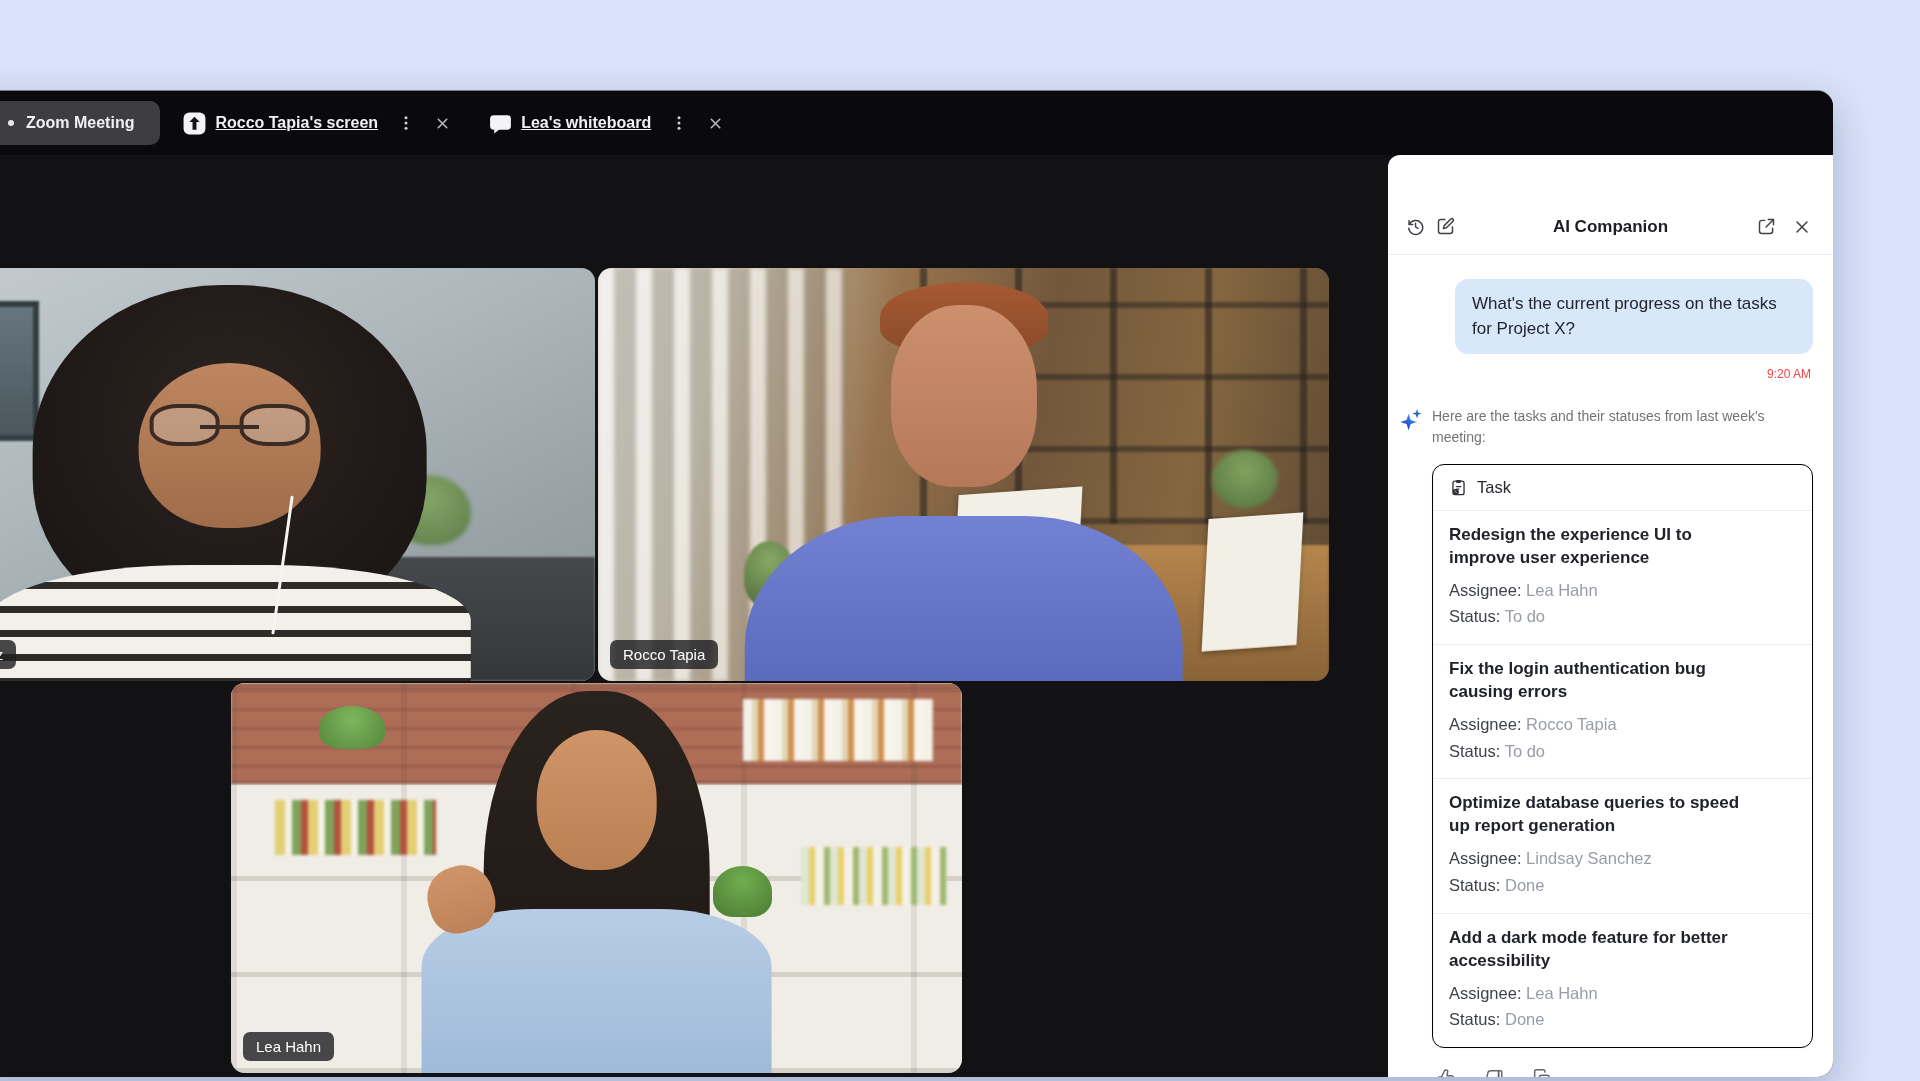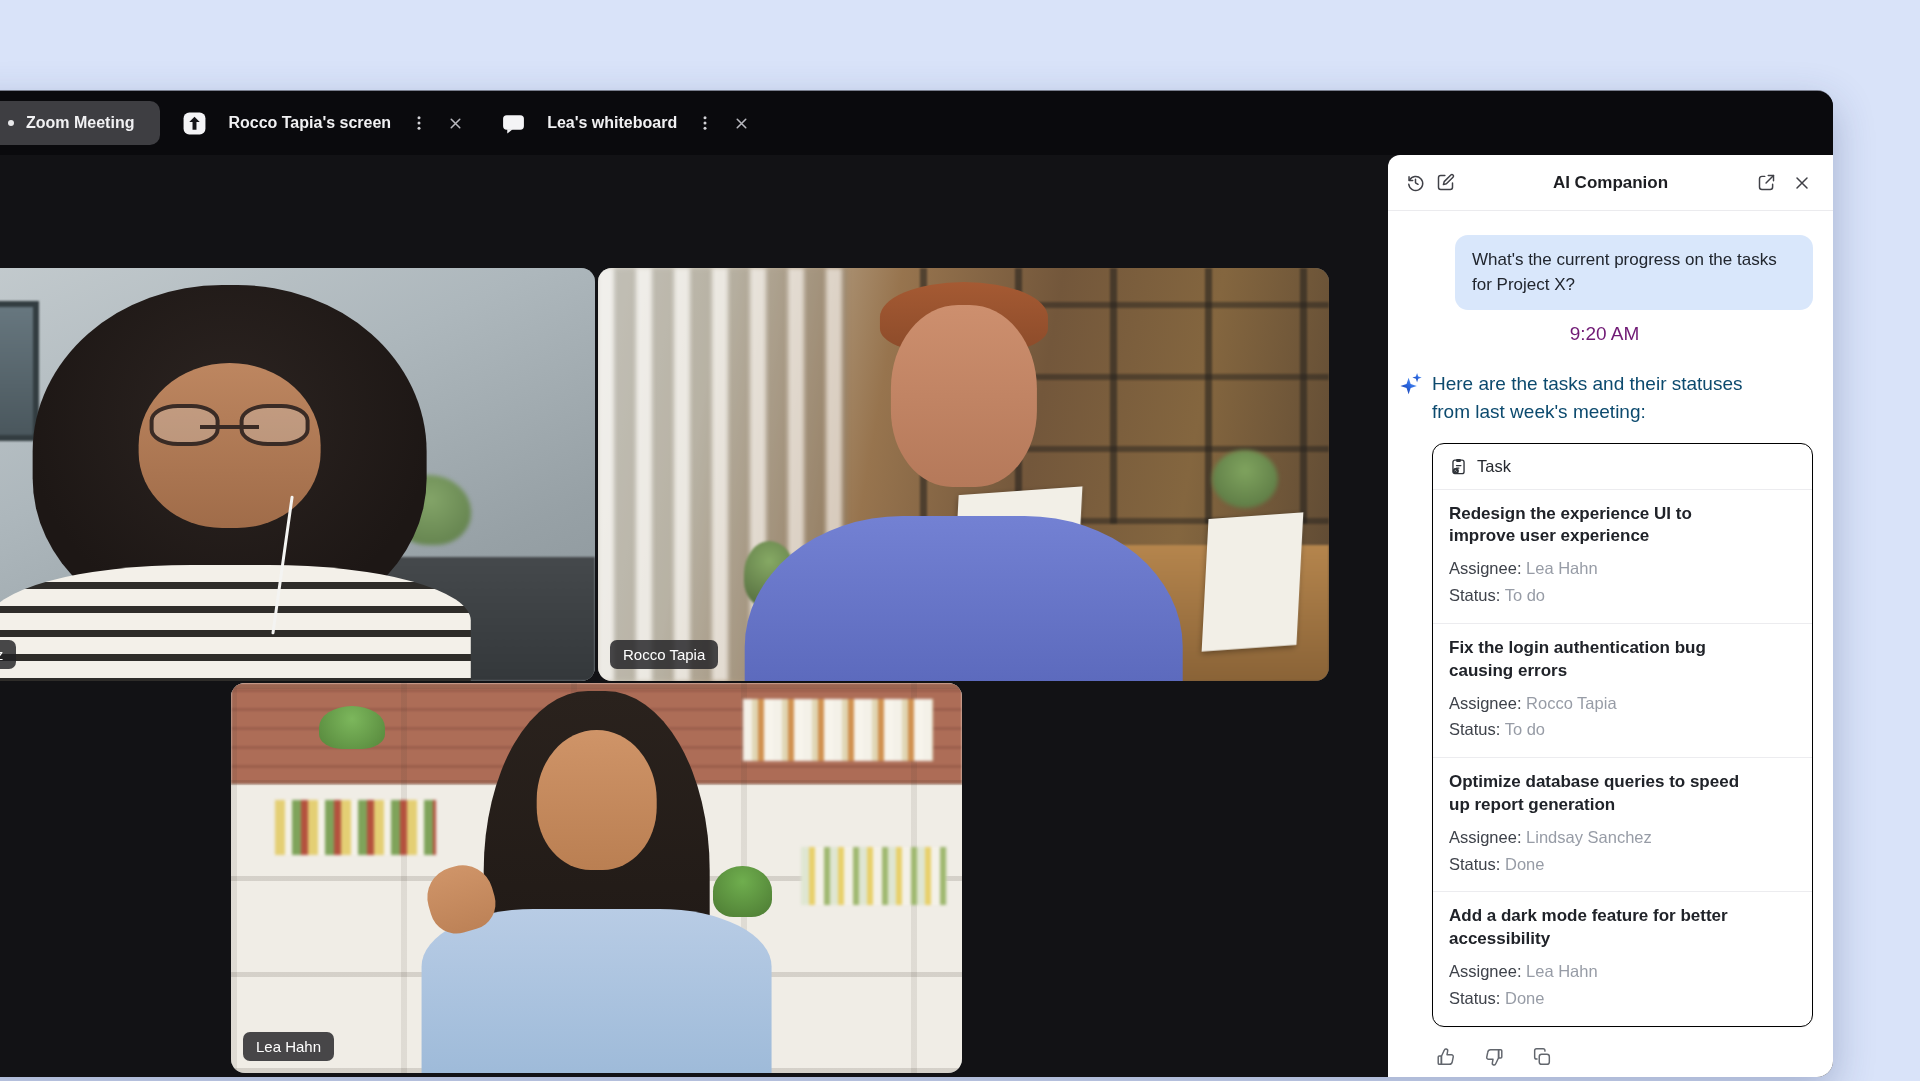--- a/index.html
+++ b/index.html
@@ -17,21 +17,21 @@
 
   
   .tabbar{
     position:absolute; left:0; top:0; width:100%; height:64px;
     background:#0a0a0d; display:flex; align-items:center;
   }
   .tab{ display:flex; align-items:center; height:44px; color:#f1f1f3;
         font-size:16px; font-weight:600; cursor:default; }
   .tab-active{ background:#3e3e42; border-radius:10px; padding:0 26px 0 48px; }
   .tab-dot{ width:6px; height:6px; border-radius:50%; background:#e8e8ea; margin-right:12px; }
-  .tab-plain{ padding:0 6px; margin-left:16px; gap:21px; }
+  .tab-plain{ padding:0 6px; margin-left:16px; gap:8px;text-decoration:underline; }
   .tab-icon{ width:25px; height:25px; display:flex; align-items:center; justify-content:center; }
   .tab-ctrl{ width:28px; height:28px; display:flex; align-items:center; justify-content:center; margin-left:8px; }
   .tab-group{ display:flex; align-items:center; }
 
   
   .tile{ position:absolute; border-radius:14px; overflow:hidden; background:#6b6f72; }
   .tile-1{ left:-96px; top:177px; width:731px; height:413px; }
   .tile-2{ left:638px; top:177px; width:731px; height:413px; }
   .tile-3{ left:271px; top:592px; width:731px; height:390px; }
   .layer{ position:absolute; }
@@ -91,37 +91,37 @@
   .t3-body{ left:50%; bottom:-4%; transform:translateX(-50%); width:48%; height:46%; background:linear-gradient(#b8cce5,#9cb9d8); border-radius:32% 32% 0 0; }
   .t3-hand{ left:27%; top:47%; width:9%; height:17%; background:linear-gradient(#cf9468,#bd8257); border-radius:46% 46% 40% 40%; transform:rotate(-16deg); }
 
   
   .ai-panel{
     position:absolute; right:0; top:64px; width:445px; height:923px;
     background:#ffffff; border-radius:12px 0 0 0; display:flex; flex-direction:column;
   }
   .panel-header{
     height:56px; flex:0 0 56px; display:flex; align-items:center;
-    padding:0 16px 0 12px; border-bottom:1px solid #ebebee; position:relative;
+    padding:0 16px 0 12px; border-bottom:1px solid #ebebee; position:relative;margin-top:44px;
   }
   .hdr-btn{ width:30px; height:30px; display:flex; align-items:center; justify-content:center; border-radius:6px; }
   .panel-title{ position:absolute; left:0; right:0; text-align:center; font-size:17px; font-weight:700; color:#1d1e22; pointer-events:none; }
   .hdr-right{ margin-left:auto; display:flex; align-items:center; gap:6px; }
 
   .panel-body{ flex:1; overflow:hidden; padding:24px 20px 0 10px; }
 
   .user-bubble{
     margin-left:auto; width:358px; background:#d9e7fb; border-radius:13px;
     padding:13px 17px; font-size:17px; line-height:1.45; color:#21262e;
   }
-  .msg-time{ text-align:center; margin:13px 2px 0 0; font-size:19px; color:#701a75; }
+  .msg-time{ text-align:right; margin:13px 2px 0 0; font-size:12px; color:#ef4444; }
 
   .ai-row{ display:flex; margin-top:25px; gap:8px; }
   .sparkle{ flex:0 0 26px; width:26px; height:26px; margin-top:1px; }
-  .ai-intro{ font-size:19px; line-height:1.48; color:#0c4a6e; max-width:352px; }
+  .ai-intro{ font-size:14px; line-height:1.48; color:#737373; max-width:352px; }
 
   .task-card{
     margin:16px 0 0 34px; border:1px solid #000000; border-radius:12px; background:#fff;
     box-shadow:0 1px 2px rgba(20,20,40,.03);
   }
   .card-header{ display:flex; align-items:center; gap:9px; padding:13px 16px; font-size:16.5px; font-weight:500; color:#26292f; border-bottom:1px solid #ececef; }
   .task-item{ padding:13px 16px 14px; border-bottom:1px solid #ececef; }
   .task-item:last-child{ border-bottom:none; }
   .task-title{ font-size:17px; font-weight:700; color:#202329; line-height:1.35; max-width:312px; margin-bottom:7px; }
   .task-meta{ font-size:16.5px; line-height:1.62; color:#3e424a; }

